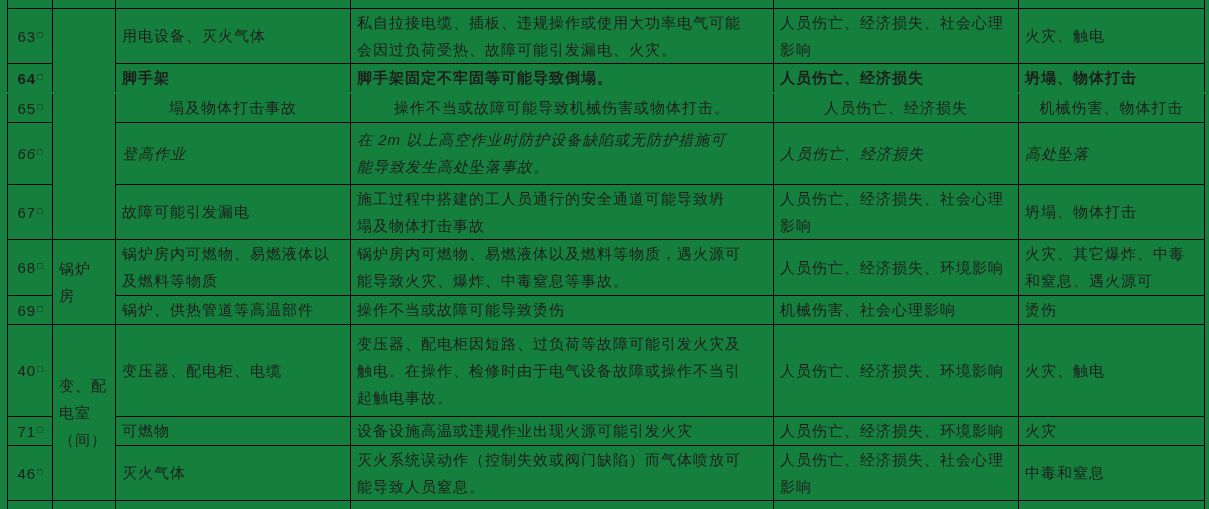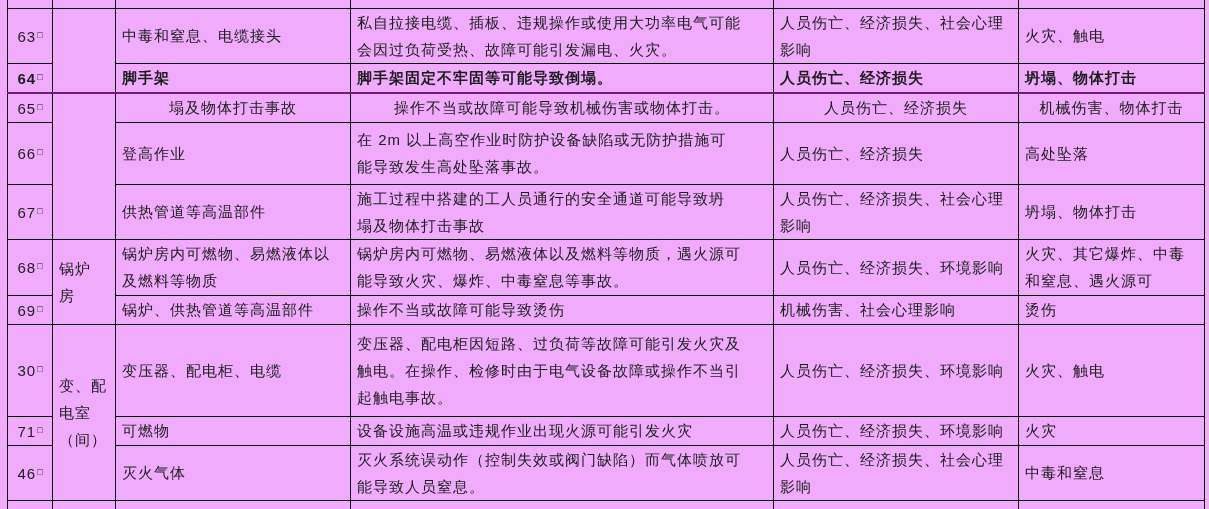--- a/index.html
+++ b/index.html
@@ -1,32 +1,32 @@
 <!DOCTYPE html>
 <html><head>
 <meta charset="utf-8">
 <style>
   html,body{margin:0;padding:0;background:#ffffff;}
-  .page{position:relative;width:1209px;height:509px;overflow:hidden;background:#f0abfc;}
+  .page{position:relative;width:1209px;height:509px;overflow:hidden;background:#15803d;}
   table.doc{border-collapse:collapse;table-layout:fixed;margin-left:7px;}
   table.doc td{
     border:1px solid #000;
     font-family:"Liberation Sans","DejaVu Sans",sans-serif;
     font-size:15px;
     color:#1d1d1d;
     letter-spacing:1px;
     line-height:27px;
     padding:0 6px;
     vertical-align:middle;
     white-space:pre;
     overflow:hidden;
   }
   td.c-no{text-align:center;padding:0 1px;letter-spacing:0;}
   td.c-area{line-height:26px;}
-  tr.thick td{border-top:2px solid #701a75;text-align:center;}
+  tr.thick td{border-top:2px solid #15803d;text-align:center;}
   tr.sliver-top td{border-top:none;}
   tr.sliver-bottom td{border-bottom:none;}
   .marker{font-size:9px;letter-spacing:0;vertical-align:4px;margin-left:1px;}
 </style>
 </head>
 <body>
 
 <div class="page">
   <table class="doc">
     <colgroup>
@@ -42,21 +42,21 @@
           <td class="c-no"></td>
           <td class="c-area"></td>
           <td class="c-hazard"></td>
           <td class="c-desc"></td>
           <td class="c-impact"></td>
           <td class="c-cons"></td>
         </tr>
         <tr style="height: 53px;">
           <td class="c-no"><span>63</span><span class="marker">□</span></td>
           <td class="c-area" rowspan="2"></td>
-          <td class="c-hazard">中毒和窒息、电缆接头</td>
+          <td class="c-hazard">用电设备、灭火气体</td>
           <td class="c-desc">私自拉接电缆、插板、违规操作或使用大功率电气可能
 会因过负荷受热、故障可能引发漏电、火灾。</td>
           <td class="c-impact">人员伤亡、经济损失、社会心理
 影响</td>
           <td class="c-cons">火灾、触电</td>
         </tr>
         <tr style="height: 28px; font-weight: bold;">
           <td class="c-no"><span>64</span><span class="marker">□</span></td>
           <td class="c-hazard">脚手架</td>
           <td class="c-desc">脚手架固定不牢固等可能导致倒塌。</td>
@@ -64,31 +64,31 @@
           <td class="c-cons">坍塌、物体打击</td>
         </tr>
         <tr class="thick" style="height: 28px;">
           <td class="c-no"><span>65</span><span class="marker">□</span></td>
           <td class="c-area" rowspan="3"></td>
           <td class="c-hazard">塌及物体打击事故</td>
           <td class="c-desc">操作不当或故障可能导致机械伤害或物体打击。</td>
           <td class="c-impact">人员伤亡、经济损失</td>
           <td class="c-cons">机械伤害、物体打击</td>
         </tr>
-        <tr style="height: 62px;">
+        <tr style="height: 62px; font-style: italic;">
           <td class="c-no"><span>66</span><span class="marker">□</span></td>
           <td class="c-hazard">登高作业</td>
           <td class="c-desc">在 2m 以上高空作业时防护设备缺陷或无防护措施可
 能导致发生高处坠落事故。</td>
           <td class="c-impact">人员伤亡、经济损失</td>
           <td class="c-cons">高处坠落</td>
         </tr>
         <tr style="height: 54px; margin-top: 12px;">
           <td class="c-no"><span>67</span><span class="marker">□</span></td>
-          <td class="c-hazard">供热管道等高温部件</td>
+          <td class="c-hazard">故障可能引发漏电</td>
           <td class="c-desc">施工过程中搭建的工人员通行的安全通道可能导致坍
 塌及物体打击事故</td>
           <td class="c-impact">人员伤亡、经济损失、社会心理
 影响</td>
           <td class="c-cons">坍塌、物体打击</td>
         </tr>
         <tr style="height: 56px;">
           <td class="c-no"><span>68</span><span class="marker">□</span></td>
           <td class="c-area" rowspan="2">锅炉
 房</td>
@@ -101,21 +101,21 @@
 和窒息、遇火源可</td>
         </tr>
         <tr style="height: 28px; margin-top: 11px;">
           <td class="c-no"><span>69</span><span class="marker">□</span></td>
           <td class="c-hazard">锅炉、供热管道等高温部件</td>
           <td class="c-desc">操作不当或故障可能导致烫伤</td>
           <td class="c-impact">机械伤害、社会心理影响</td>
           <td class="c-cons">烫伤</td>
         </tr>
         <tr style="height: 92px;">
-          <td class="c-no"><span>30</span><span class="marker">□</span></td>
+          <td class="c-no"><span>40</span><span class="marker">□</span></td>
           <td class="c-area" rowspan="3">变、配
 电室
 （间）</td>
           <td class="c-hazard">变压器、配电柜、电缆</td>
           <td class="c-desc">变压器、配电柜因短路、过负荷等故障可能引发火灾及
 触电。在操作、检修时由于电气设备故障或操作不当引
 起触电事故。</td>
           <td class="c-impact">人员伤亡、经济损失、环境影响</td>
           <td class="c-cons">火灾、触电</td>
         </tr>

